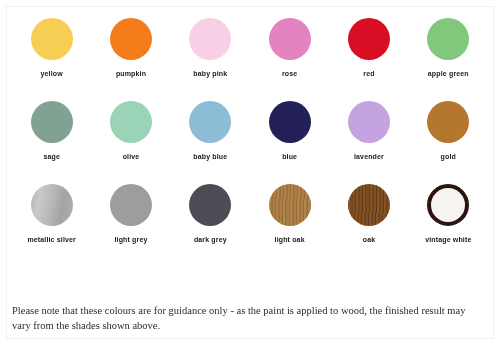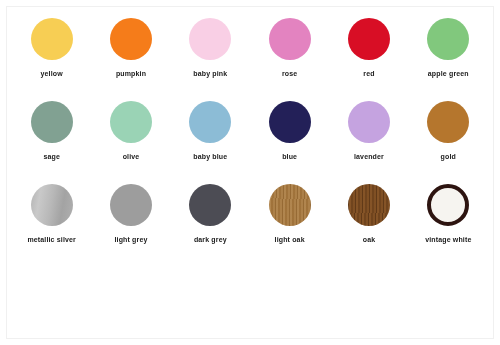--- a/index.html
+++ b/index.html
@@ -193,14 +193,15 @@
           </div>
           <div class="swatch-label">oak</div>
         </div>
         <div class="swatch-cell">
           <div class="swatch-circle ringed" style="background: rgb(246, 244, 240); border-color: rgb(45, 20, 16); border-width: 4px;"></div>
           <div class="swatch-label">vintage white</div>
         </div>
       </div>
     </div>
 
+  <div id="disclaimer">Please note that these colours are for guidance only - as the paint is applied to wood, the finished result may vary from the shades shown above.</div>
 
 </div>
 
 </body></html>

